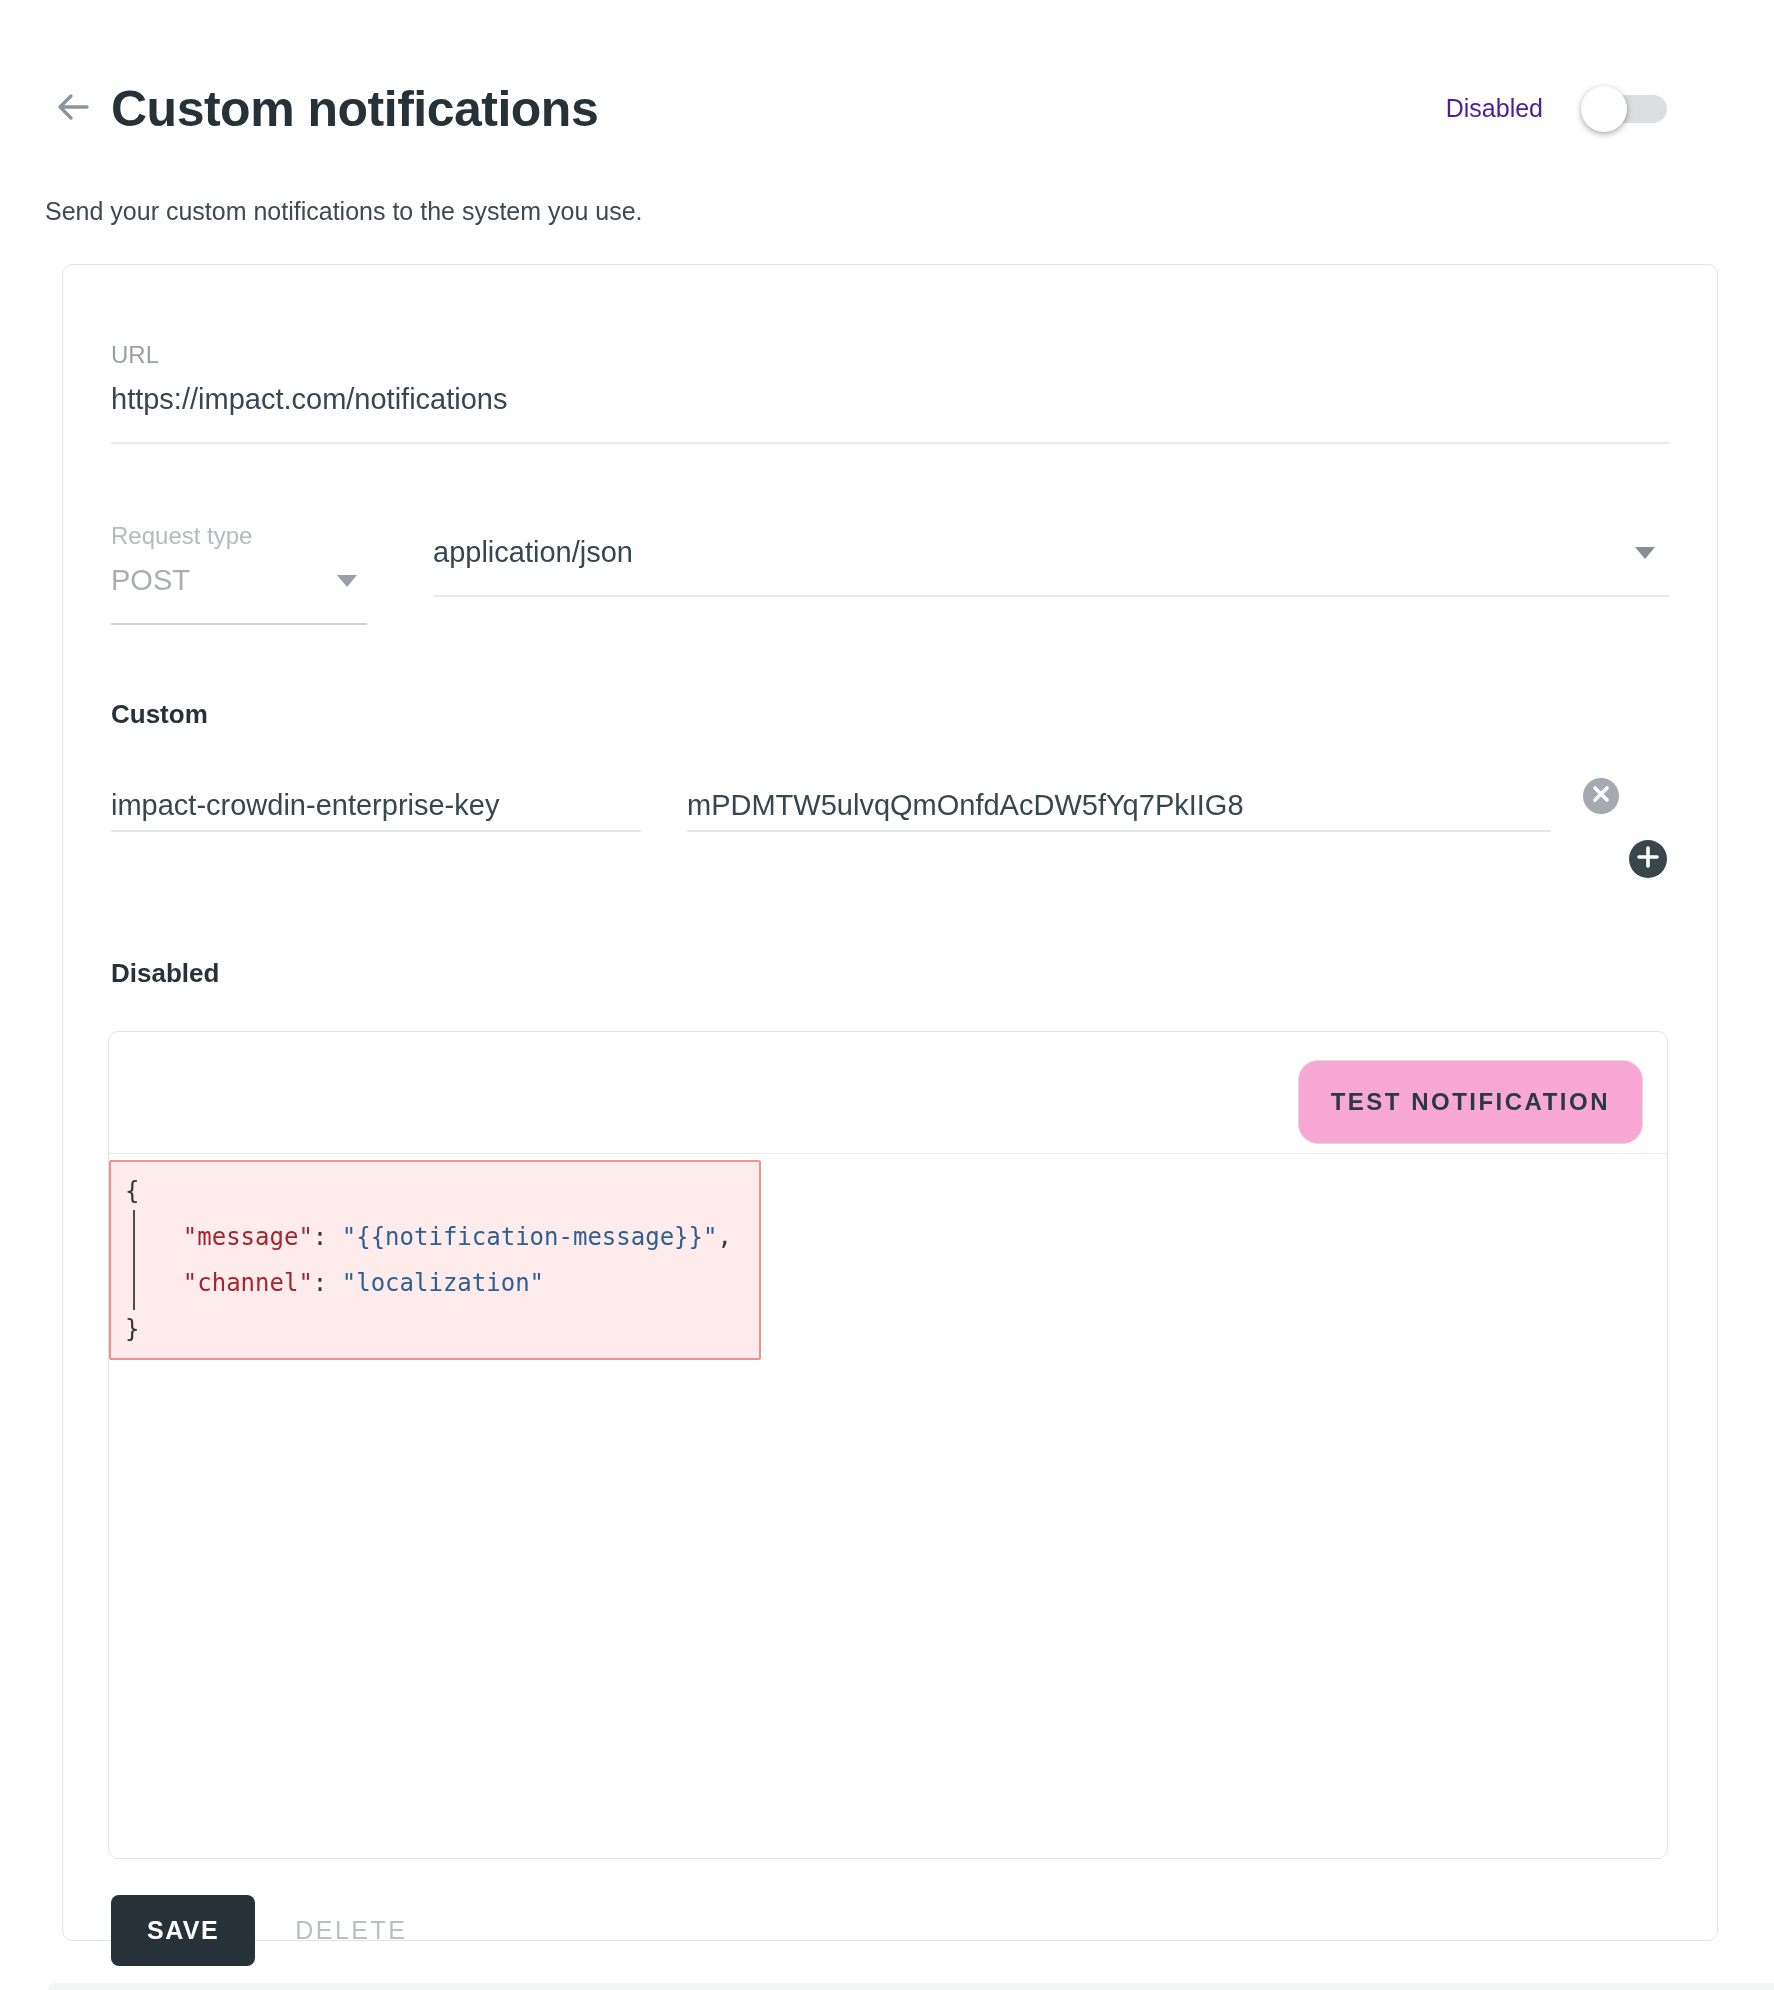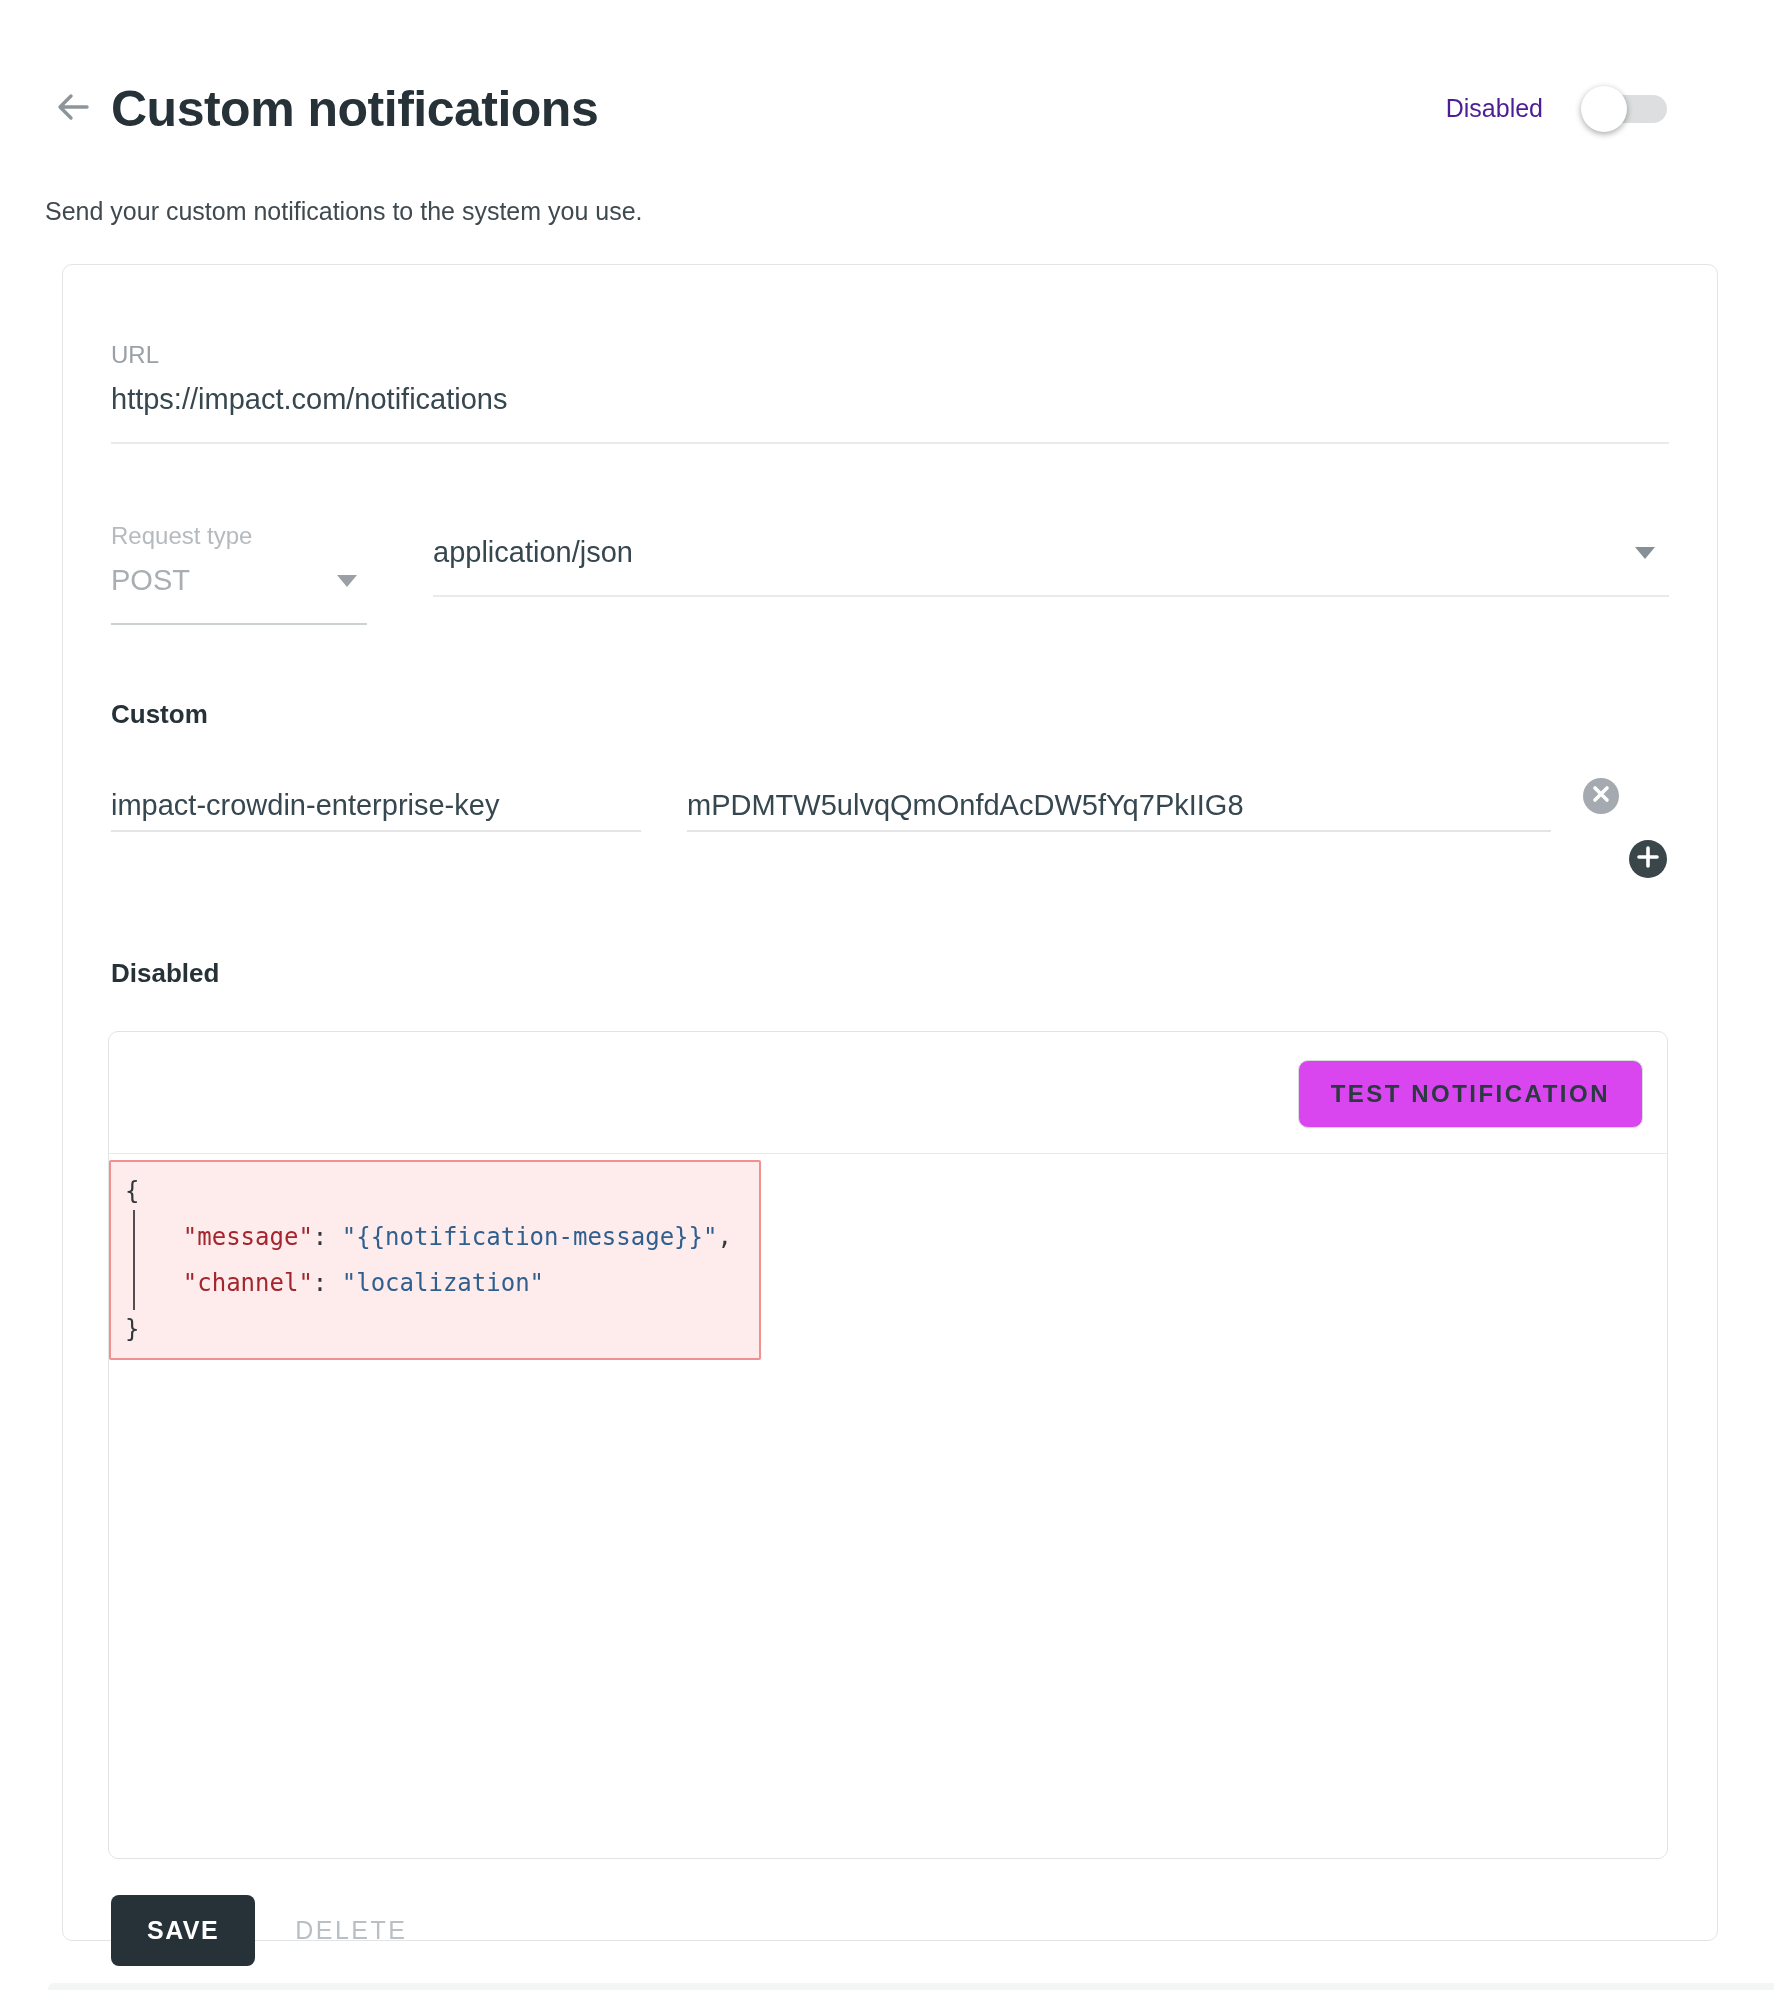--- a/index.html
+++ b/index.html
@@ -48,22 +48,22 @@
   .hkey.underline,.hval.underline{border-bottom-color:#e4e5e6;padding-bottom:8px;}
   .icon-circle{border-radius:50%;display:flex;align-items:center;justify-content:center;cursor:pointer;}
   .remove-btn{width:36px;height:36px;background:#a4aaaf;margin-left:32px;margin-bottom:18px;}
   .add-row{display:flex;justify-content:flex-end;margin-top:8px;padding-right:2px;}
   .add-btn{width:38px;height:38px;background:#3a4649;}
 
   .payload-section{margin-top:80px;}
   .payload-box{box-sizing:border-box;position:relative;margin-top:42px;margin-left:-3px;width:1560px;height:828px;
                border:1.5px solid #e2e3e4;border-radius:10px;}
   .payload-toolbar{height:121px;border-bottom:1px solid #e9eaeb;position:relative;}
-  .test-btn{position:absolute;top:28px;right:24px;padding:19px 32px;border:1.5px solid #dadcdd;border-radius:10px;
-            background:#d946ef;font-family:"Liberation Sans",sans-serif;font-size:24px;font-weight:700;
+  .test-btn{position:absolute;top:28px;right:24px;padding:27px 32px;border:1.5px solid #dadcdd;border-radius:20px;
+            background:#f9a8d4;font-family:"Liberation Sans",sans-serif;font-size:24px;font-weight:700;
             letter-spacing:2.5px;color:#2b3940;cursor:pointer;}
   .code-area{padding-top:6px;}
   .error-block{position:relative;box-sizing:border-box;margin-left:0px;width:652px;
                border:2px solid #f09090;background:#fdeceb;border-radius:2px;padding:6px 0 6px 14px;}
   .code-line{font-family:"DejaVu Sans Mono","Liberation Mono",monospace;font-size:24px;line-height:46px;
              color:#30363a;white-space:pre;}
   .tok-key{color:#a3252e;}
   .tok-value{color:#2f5f8f;}
   .indent-guide{position:absolute;left:22px;top:48px;width:2px;height:100px;background:#4f4f4f;}
 

